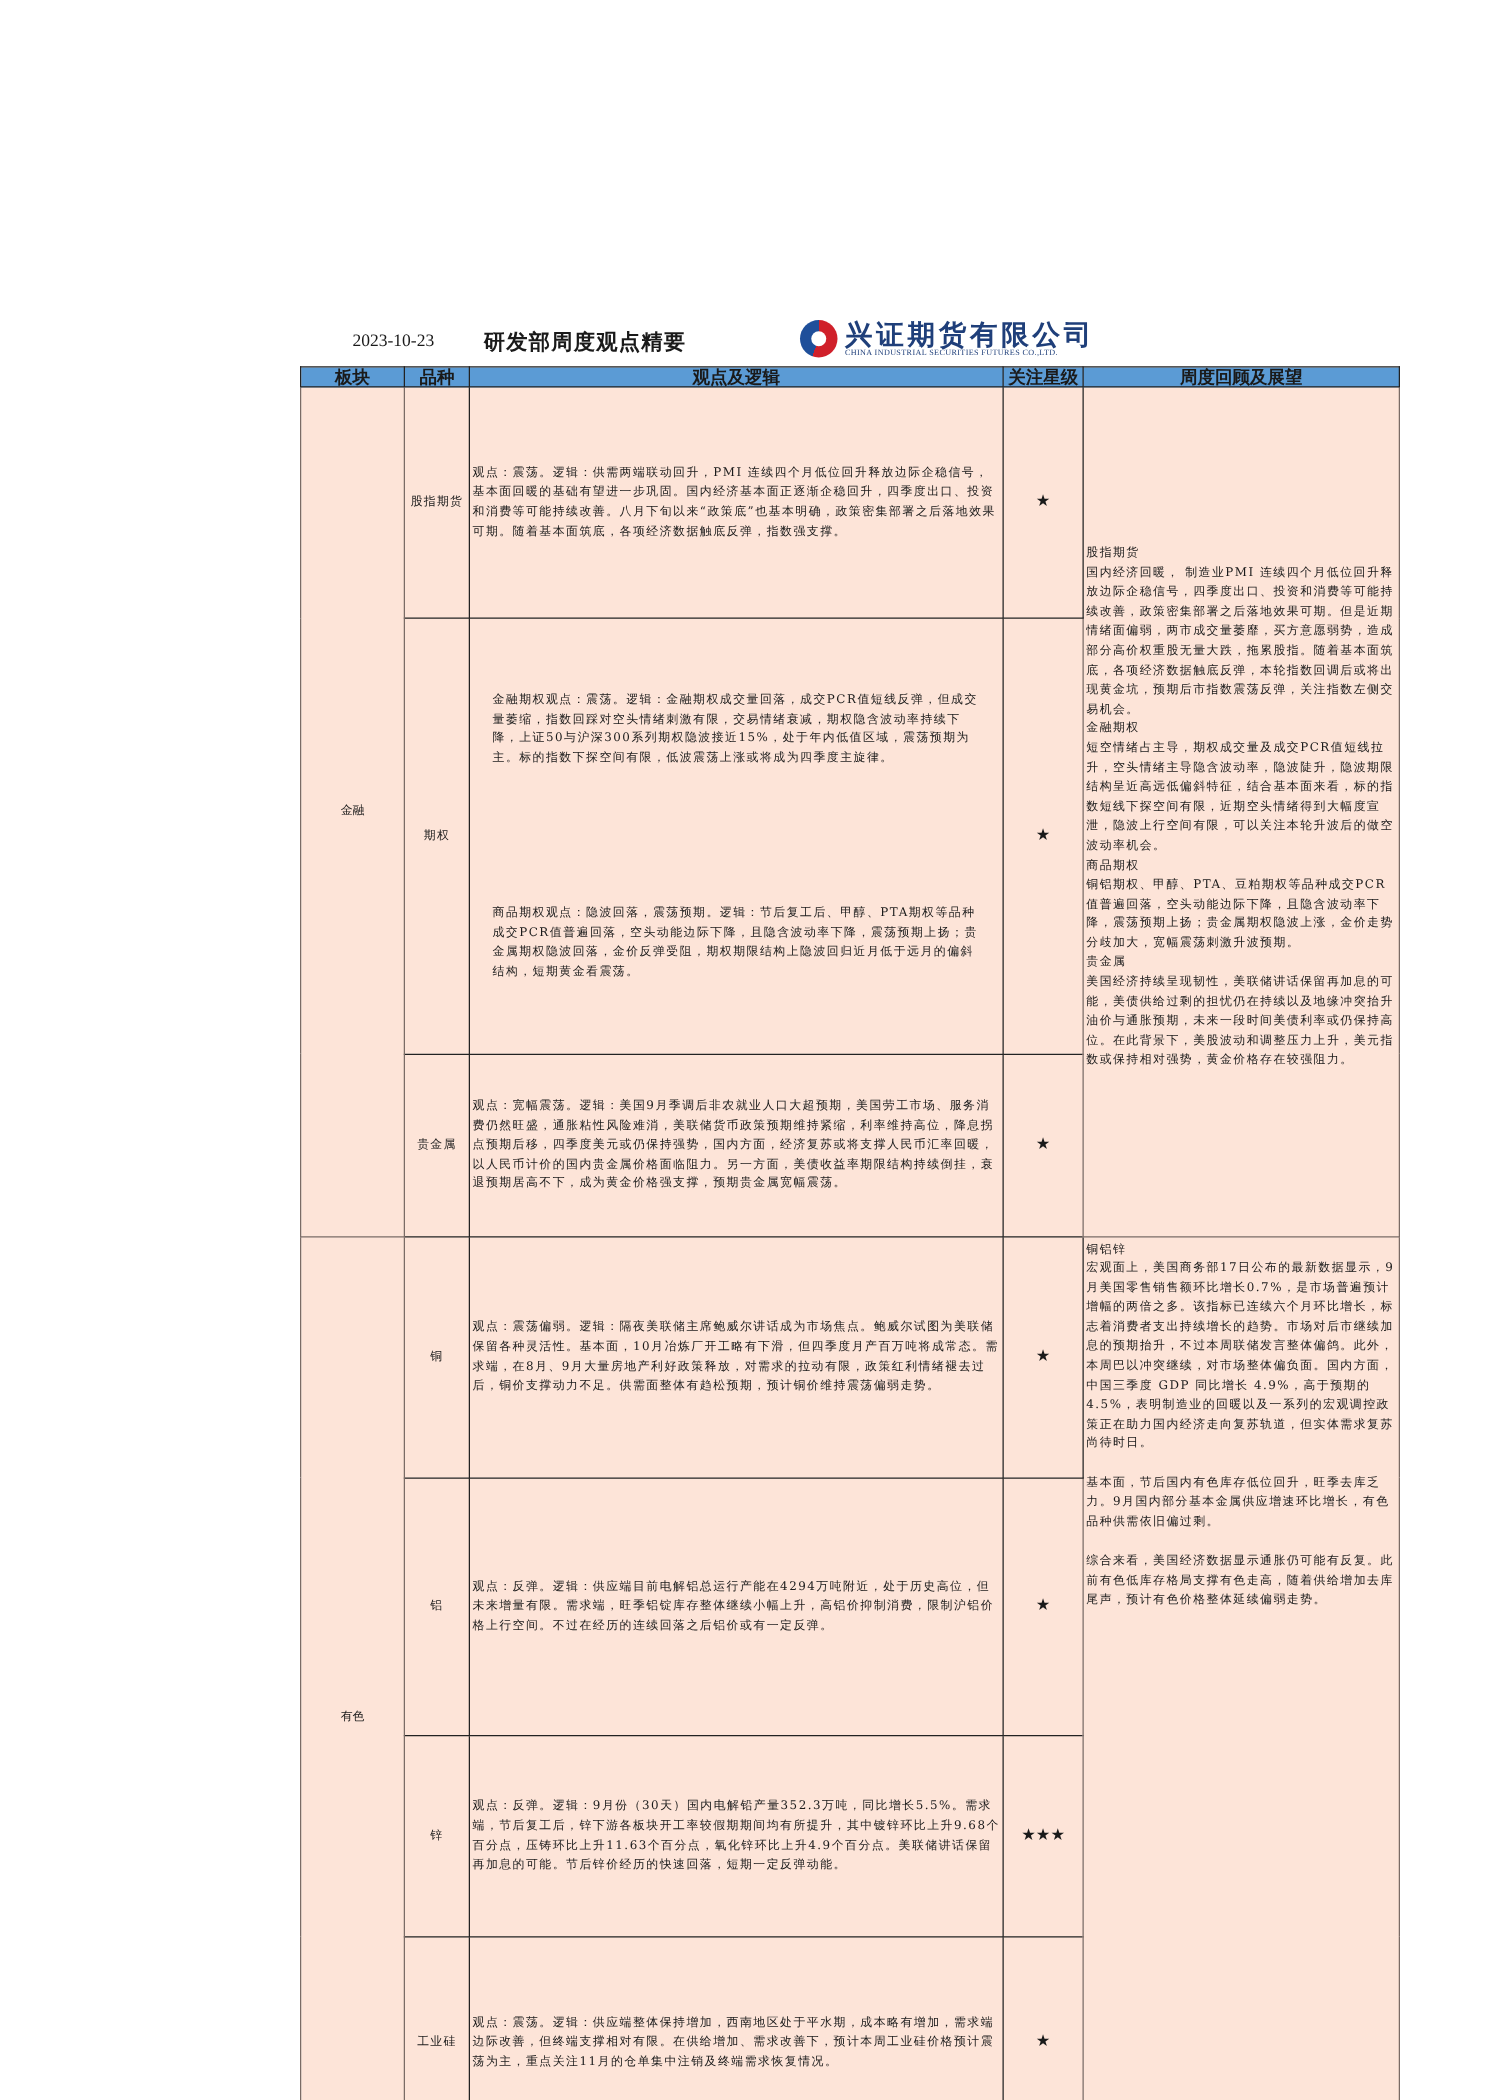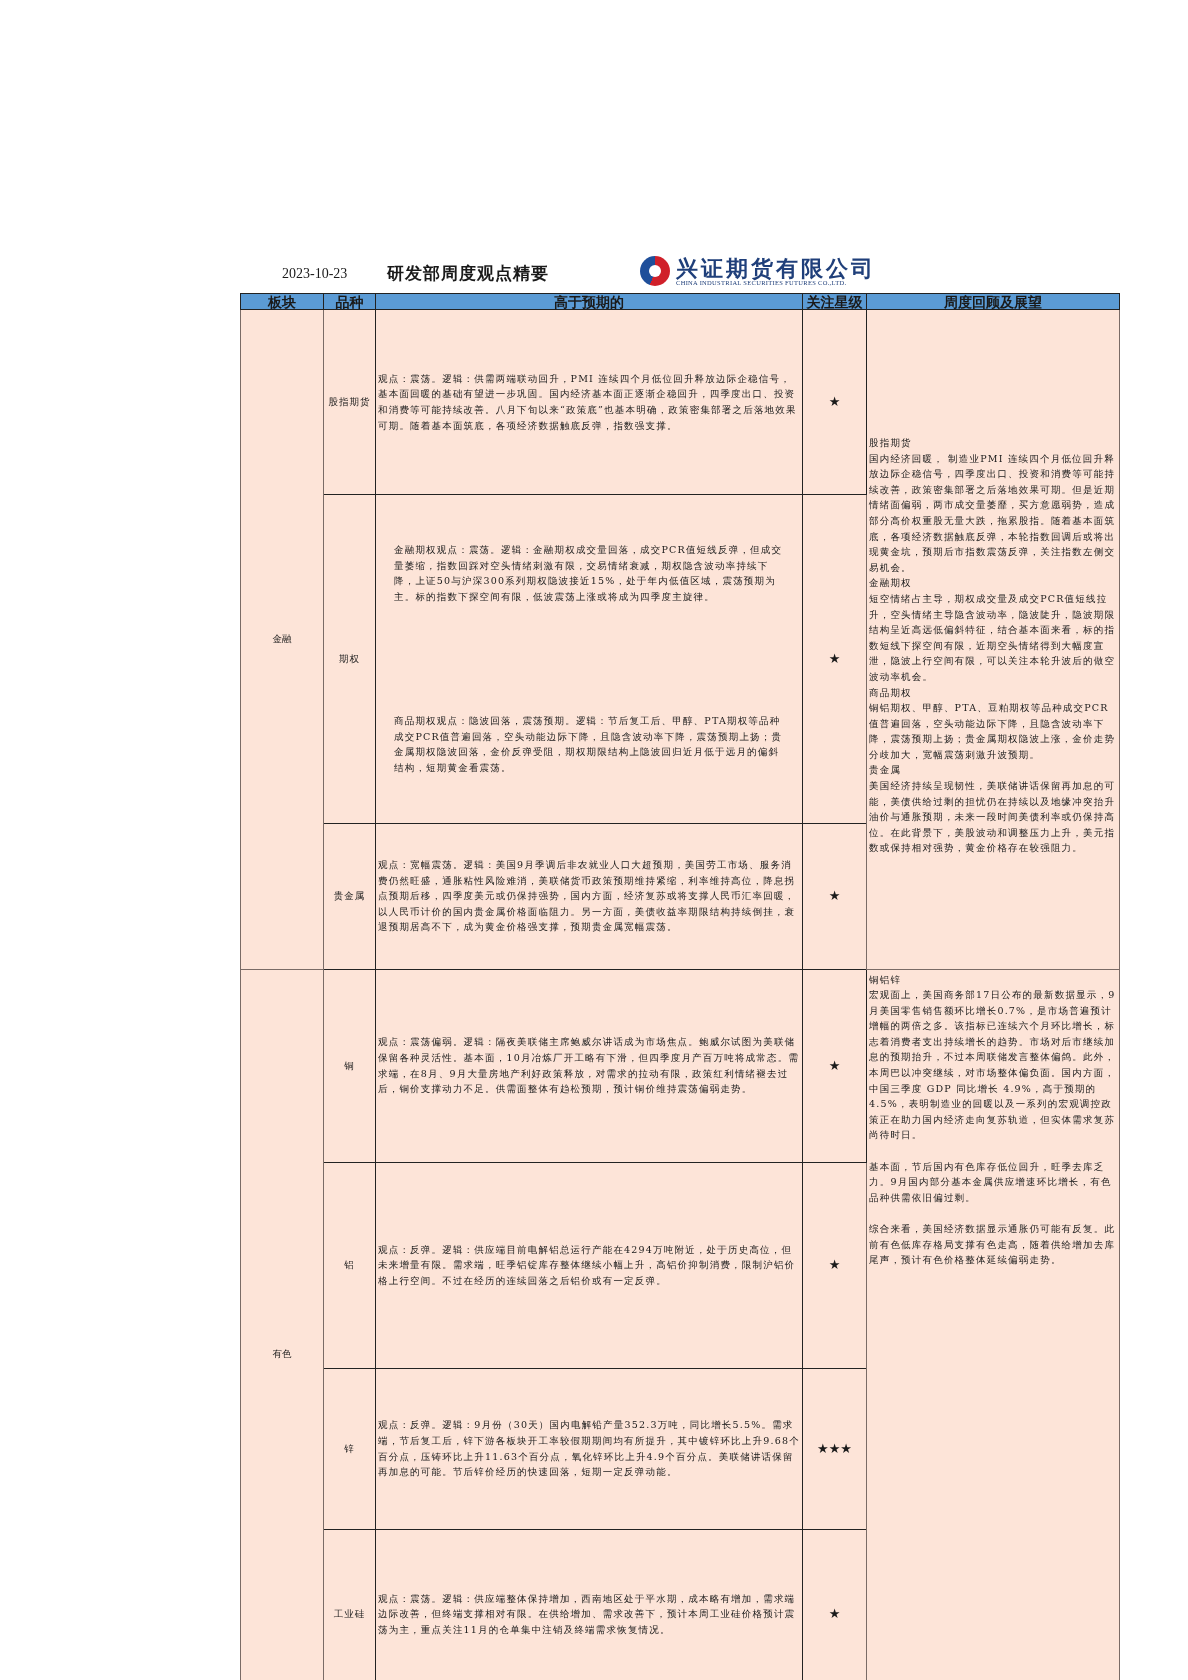--- a/index.html
+++ b/index.html
@@ -9,21 +9,21 @@
   .title { position:absolute; left:387px; top:262px; font-size:17px; font-weight:bold; letter-spacing:1px; }
   .logo { position:absolute; left:640px; top:254px; height:34px; display:flex; align-items:center;justify-content:flex-end; }
   .logo-mark { width:30px; height:30px; border-radius:50%; position:relative; overflow:hidden;
                background:conic-gradient(#d0202a 0deg 200deg, #1f4f9a 200deg 360deg); }
   .logo-mark::after { content:""; position:absolute; left:9px; top:9px; width:12px; height:12px; border-radius:50%; background:#fff; }
   .logo-text { margin-left:6px; display:flex; flex-direction:column; }
   .logo-cn { font-size:22px; font-weight:bold; color:#1f3f7a; letter-spacing:3px; line-height:22px; }
   .logo-en { font-size:6.5px; color:#1f3f7a; letter-spacing:0.3px; font-family:"Liberation Serif",serif; }
 
   table { position:absolute; left:240px; top:293px; border-collapse:collapse; table-layout:fixed; width:879px; }
-  td, th { border:1px solid #222; background:#fde4d8; font-size:9.5px; line-height:15.6px; vertical-align:middle; padding:0 2px; }
+  td, th { border:1px solid #222; background:#fde4d8; font-size:9.5px; line-height:15.6px; vertical-align:middle; padding:10px 2px; }
   th { background:#5b9bd5; height:15px; font-size:14px; font-weight:bold; text-align:center; line-height:14px; padding:0; }
   .c-sector { width:83px; text-align:center; }
   .c-variety { width:52px; text-align:center; letter-spacing:1px; }
   .c-view { width:427px; text-align:left; letter-spacing:1.2px; white-space:pre-wrap; }
   .c-star { width:64px; text-align:center; font-size:13px; }
   .c-review { width:253px; text-align:left; letter-spacing:1.2px; white-space:pre-wrap; vertical-align:top; padding-top:2px; }
   .outer-sector, .outer-review { border-color:#7a6b66; }
   p.par { margin:16px; }
   .gap { height:14px; }
 </style>
@@ -45,21 +45,21 @@
     <col style="width:83px">
       <col style="width:52px">
       <col style="width:427px">
       <col style="width:64px">
       <col style="width:253px">
   </colgroup>
   <thead>
     <tr>
       <th>板块</th>
       <th>品种</th>
-      <th>高于预期的</th>
+      <th>观点及逻辑</th>
       <th>关注星级</th>
       <th>周度回顾及展望</th>
     </tr>
   </thead>
   <tbody>
 
     <tr style="height:185px">
       <td class="c-sector outer-sector" rowspan="3">金融</td>
       <td class="c-variety">股指期货</td>
       <td class="c-view">观点：震荡。逻辑：供需两端联动回升，PMI 连续四个月低位回升释放边际企稳信号，基本面回暖的基础有望进一步巩固。国内经济基本面正逐渐企稳回升，四季度出口、投资和消费等可能持续改善。八月下旬以来“政策底”也基本明确，政策密集部署之后落地效果可期。随着基本面筑底，各项经济数据触底反弹，指数强支撑。</td>

